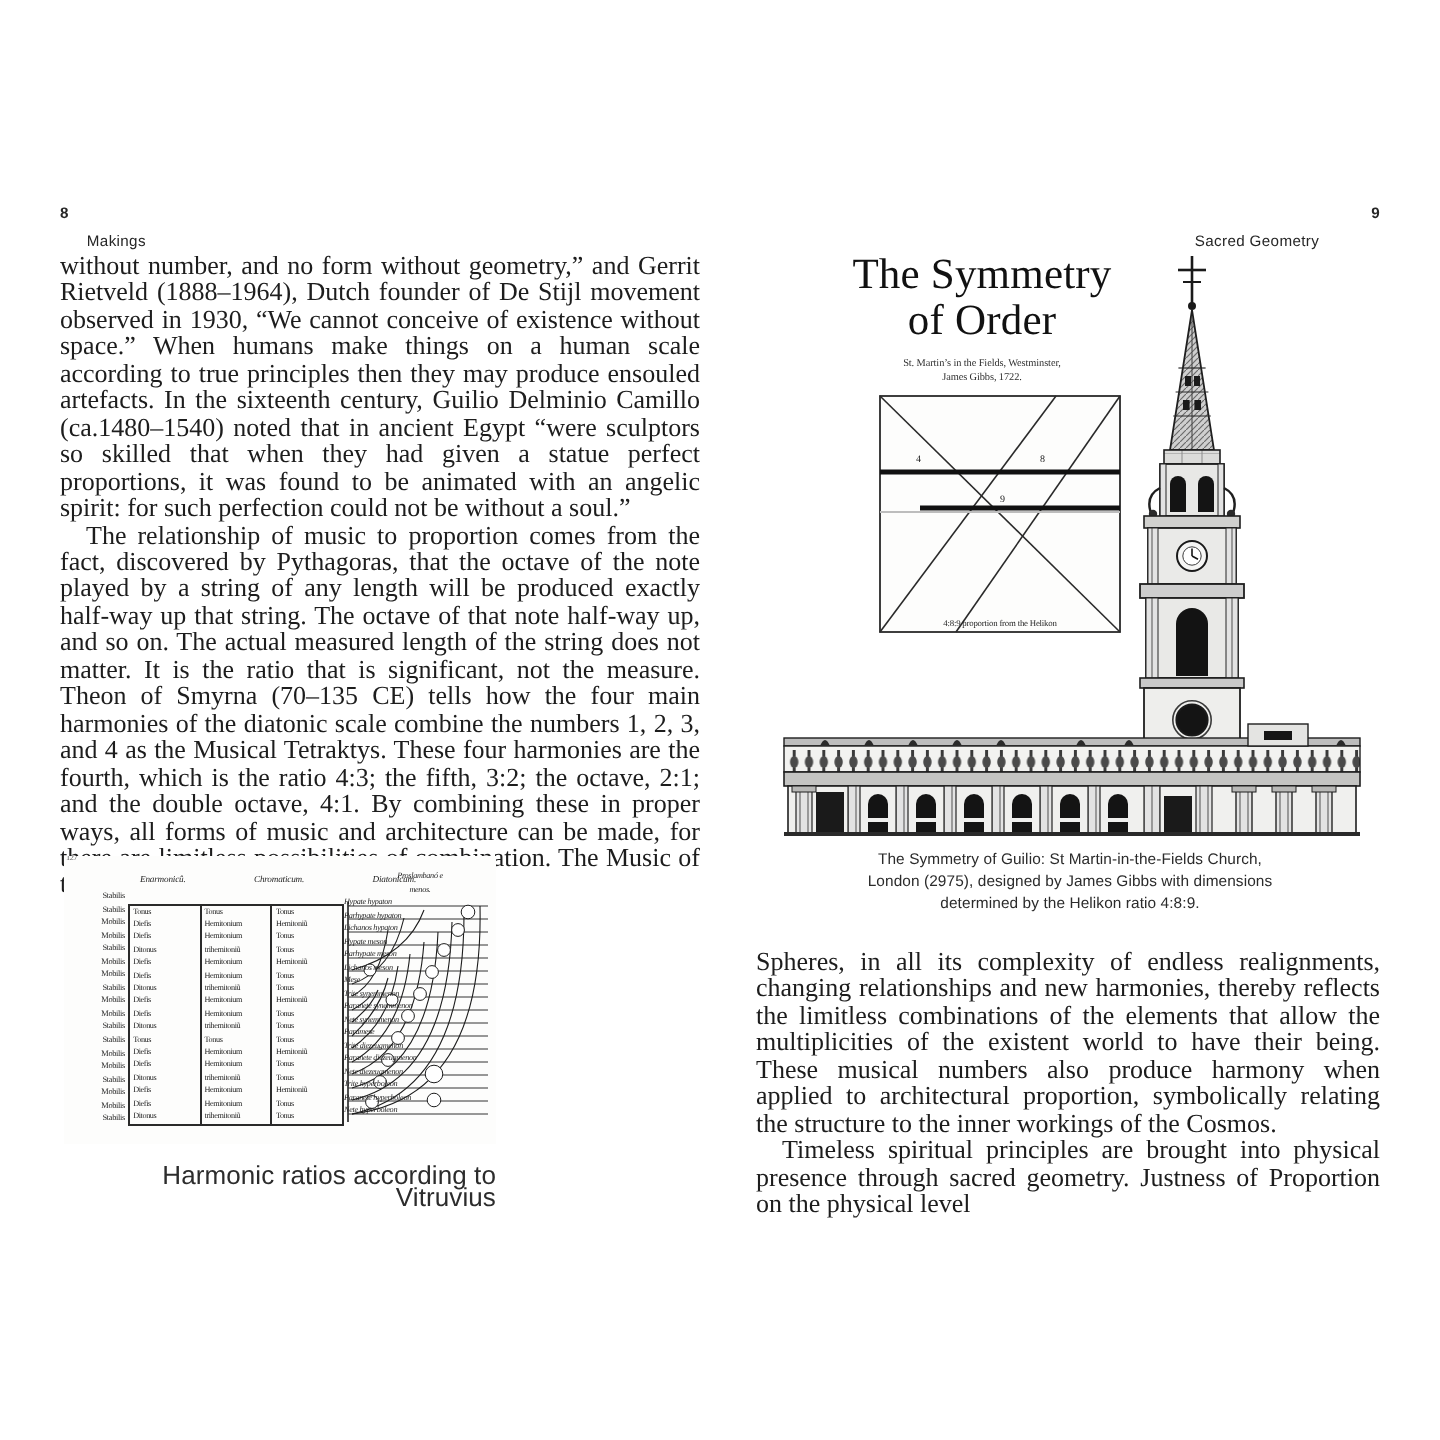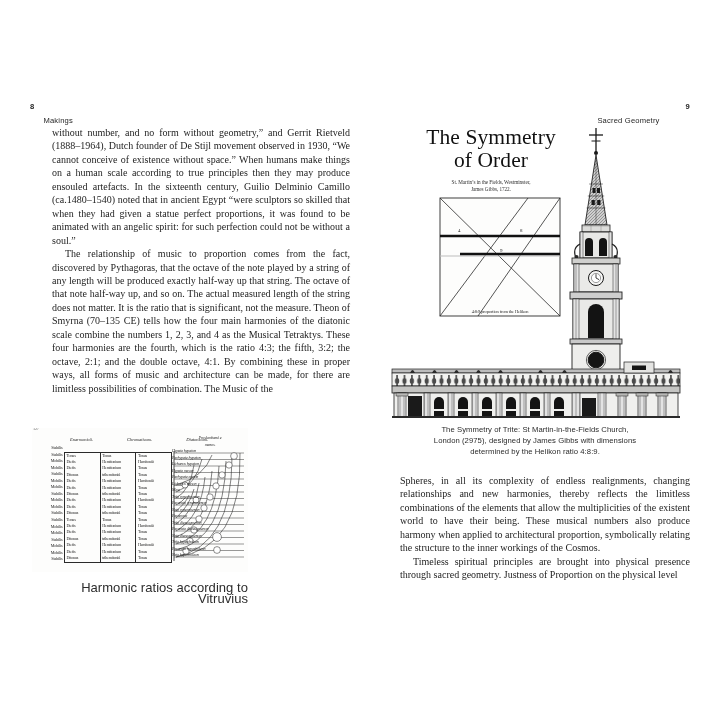--- a/index.html
+++ b/index.html
@@ -43,26 +43,25 @@
     align-items: center;
   }
   .runhead-left  { justify-content: flex-start; gap: 9px; }
   .runhead-right { justify-content: flex-end;  gap: 26px; }
   .runhead .folio { font-weight: 600; }
   .runhead .rh-title { font-weight: 400; margin-top: 28px; }
 
   
   .body-copy {
     margin-top: 14px;
-    font-size: 10px;
+    font-size: 13px;
     line-height: 13.45px;
     text-align: justify;
     text-justify: inter-word;
     color: #1d1d1d;
-    margin-left: 22px;
     -webkit-font-smoothing: antialiased;
   }
   .body-copy p { margin: 0; }
   .body-copy p.indent { text-indent: 13px; }
 
   
   .fig-vitruvius {
     position: absolute;
     left: 32px;
     top: 428px;
@@ -653,21 +652,21 @@
       <line x1="2" y1="60" x2="122" y2="60" stroke="#bdbdbd" stroke-width="1"></line>
       <line x1="22" y1="58" x2="122" y2="58" stroke="#111" stroke-width="2.4"></line>
     </svg>
     <span class="glabel gl-4">4</span>
     <span class="glabel gl-8">8</span>
     <span class="glabel gl-9">9</span>
     <div class="gcap">4:8:9 proportion from the Helikon</div>
   </div>
 
   <div class="church-caption">
-    <div>The Symmetry of Trite: St Martin-in-the-Fields Church,</div>
+    <div>The Symmetry of Guilio: St Martin-in-the-Fields Church,</div>
     <div>London (2975), designed by James Gibbs with dimensions</div>
     <div>determined by the Helikon ratio 4:8:9.</div>
   </div>
 
   <div class="right-body">
     <div class="body-copy" style="margin-top:0;">
       <p>Spheres, in all its complexity of endless realignments, changing relationships and new harmonies, thereby reflects the limitless combinations of the elements that allow the multiplicities of the existent world to have their being. These musical numbers also produce harmony when applied to architectural proportion, symbolically relating the structure to the inner workings of the Cosmos.</p>
       <p class="indent">Timeless spiritual principles are brought into physical presence through sacred geometry. Justness of Proportion on the physical level</p>
     </div>
   </div>

